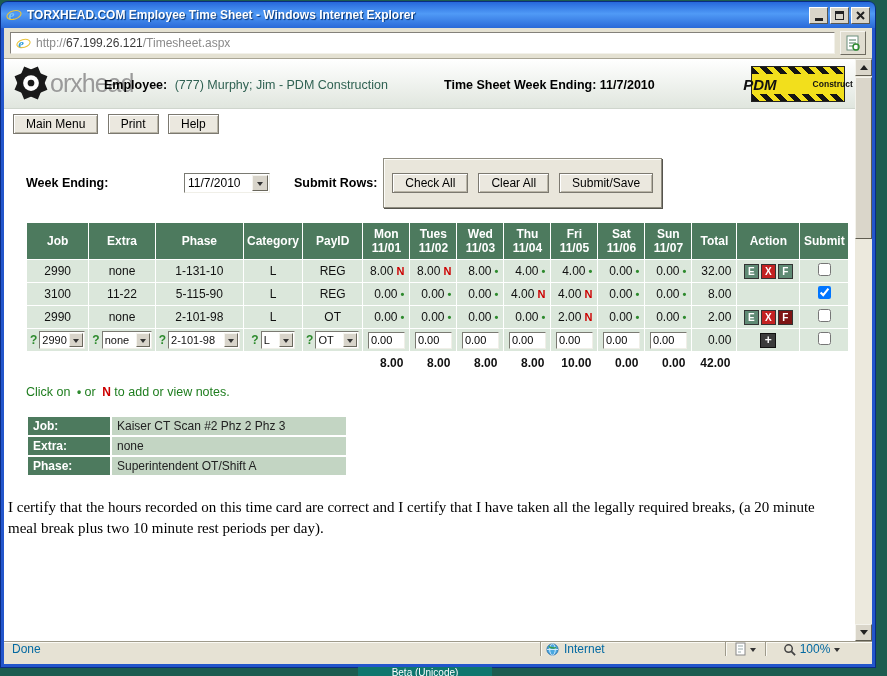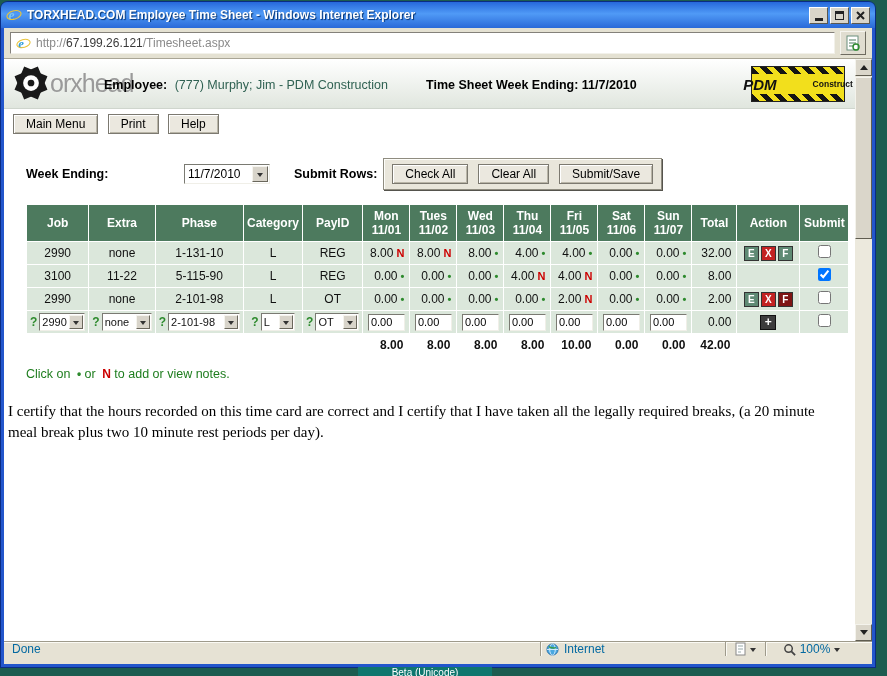--- a/index.html
+++ b/index.html
@@ -39,21 +39,21 @@
   .page { position:absolute; left:0; top:0; right:17px; bottom:0; overflow:hidden; background:#fff; }
 
   
   .banner { height:50px; background:linear-gradient(#ffffff,#e0e6de); position:relative;
             border-bottom:1px solid #cfd5cd; }
   .logo { position:absolute; left:6px; top:3px; display:flex; align-items:center; }
   .logo-word { font-size:25px; color:#9a9a9a; letter-spacing:-1px; margin-left:-2px; }
   .emp-line { position:absolute; left:100px; top:19px; font-size:12.5px; white-space:nowrap; }
   .emp-label { font-weight:bold; color:#000; }
   .emp-value { color:#2f6152; margin-left:4px; }
-  .week-line { position:absolute; left:422px; top:19px; font-size:12.5px; font-weight:bold; white-space:nowrap; }
+  .week-line { position:absolute; left:440px; top:19px; font-size:12.5px; font-weight:bold; white-space:nowrap; }
   .pdm { position:absolute; right:10px; top:7px; width:94px; height:36px; background:#f2df1c;
          border:1px solid #222; display:flex; flex-direction:column; }
   .pdm-stripe { height:7px; background:repeating-linear-gradient(45deg,#141414 0 5px,#f2df1c 5px 10px); }
   .pdm-mid { flex:1; display:flex; align-items:center; justify-content:center; gap:9px; }
   .pdm-main { font-size:15px; font-weight:bold; font-style:italic; color:#111; }
   .pdm-sub { font-size:8.5px; font-weight:bold; color:#111;margin-left:27px; }
 
   
   .navrow { padding:5px 0 0 9px; }
   .btn { display:inline-block; background:#ebe8df; border:1px solid #7c7970;
@@ -65,21 +65,21 @@
   .fr2 { margin-top:8px; }
   .flabel { font-weight:bold; font-size:12.5px; width:158px; flex:0 0 auto; }
   .sel { display:inline-flex; align-items:center; background:#fff; height:20px;
          border:1px solid; border-color:#7a7a72 #f0efe8 #f0efe8 #7a7a72; cursor:pointer; }
   .sel .txt { flex:1; font-size:12px; padding:0 3px; text-align:left; white-space:nowrap; overflow:hidden; }
   .arrow-btn { width:16px; align-self:stretch; background:#d8d4ca; margin:1px;
                border:1px solid; border-color:#f5f4ee #6a675c #6a675c #f5f4ee;
                display:flex; align-items:center; justify-content:center; }
   .tri-down { width:0; height:0; border:3px solid transparent; border-top:4px solid #333; margin-top:4px; }
   .submit-label { font-weight:bold; font-size:12.5px; margin:0 6px 0 24px; }
-  .group { display:inline-flex; gap:10px; align-items:center; padding:5px 8px; background:#e9e6db;
+  .group { display:inline-flex; gap:10px; align-items:center; padding:14px 8px; background:#e9e6db;
            border:1px solid #8f8c80; box-shadow:inset 1px 1px 0 #fdfdf9, 1px 1px 0 #55544d; }
 
   
   table.sheet { border-collapse:separate; border-spacing:1px; margin:14px 0 0 22px; table-layout:fixed; }
   .sheet th { background:#4d7a5e; color:#fff; font-size:12px; font-weight:bold; padding:3px 1px;
               white-space:pre-line; text-align:center; vertical-align:middle; height:36px; }
   .sheet td { background:#dbe7db; font-size:12px; color:#111; text-align:center; padding:2px 3px;
               height:22px; vertical-align:middle; overflow:hidden; white-space:nowrap; }
   .sheet td.d { text-align:right; padding-right:5px; }
   .mark { font-weight:bold; margin-left:3px; font-size:11px; cursor:pointer; }
@@ -397,20 +397,36 @@
               <td>42.00</td>
               <td colspan="2"></td>
             </tr>
           </tbody>
         </table>
 
         <div class="noteline">
           <span>Click on </span><span class="mark mark-dot">•</span><span> or </span><span class="mark mark-n">N</span><span> to add or view notes.</span>
         </div>
 
+        <table class="detail">
+          <tbody>
+              <tr>
+            <td class="lbl">Job:</td>
+            <td class="val">Kaiser CT Scan #2 Phz 2 Phz 3</td>
+          </tr>
+          <tr>
+            <td class="lbl">Extra:</td>
+            <td class="val">none</td>
+          </tr>
+          <tr>
+            <td class="lbl">Phase:</td>
+            <td class="val">Superintendent OT/Shift A</td>
+          </tr>
+        </tbody>
+          </table>
 
         <p class="certify">I certify that the hours recorded on this time card are correct and I certify that I have taken all the legally required breaks, (a 20 minute meal break plus two 10 minute rest periods per day).</p>
 
       </div>
 
       <div class="scrollbar">
         <span class="sb-btn sb-up">
             <span class="tri-up-s"></span>
           </span>
         <span class="sb-thumb"></span>

